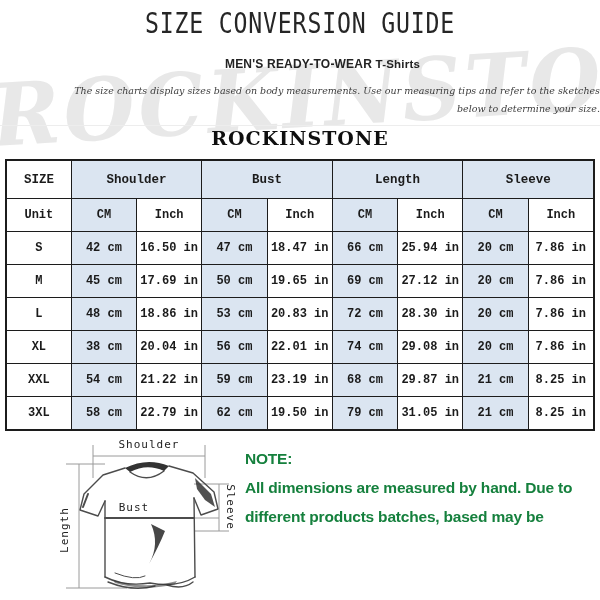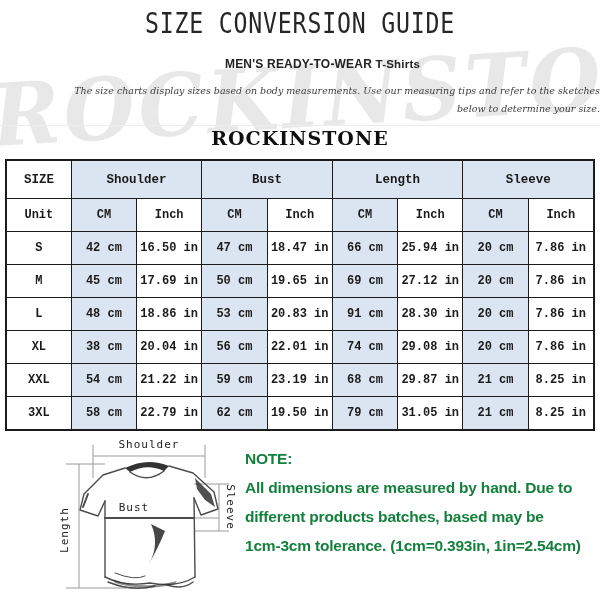--- a/index.html
+++ b/index.html
@@ -131,21 +131,21 @@
         <td class="white">27.12 in</td>
         <td class="blue">20 cm</td>
         <td class="white">7.86 in</td>
       </tr>
       <tr>
         <td class="white">L</td>
         <td class="blue">48 cm</td>
         <td class="white">18.86 in</td>
         <td class="blue">53 cm</td>
         <td class="white">20.83 in</td>
-        <td class="blue">91 cm</td>
+        <td class="blue">72 cm</td>
         <td class="white">28.30 in</td>
         <td class="blue">20 cm</td>
         <td class="white">7.86 in</td>
       </tr>
       <tr>
         <td class="white">XL</td>
         <td class="blue">38 cm</td>
         <td class="white">20.04 in</td>
         <td class="blue">56 cm</td>
         <td class="white">22.01 in</td>
@@ -218,16 +218,15 @@
       <text x="94" y="14" text-anchor="middle">Shoulder</text>
       <text x="79" y="77" text-anchor="middle">Bust</text>
       <text x="13" y="96" text-anchor="middle" transform="rotate(-90 13 96)">Length</text>
       <text x="172" y="73" text-anchor="middle" transform="rotate(90 172 73)">Sleeve</text>
     </svg>
 
     <div class="note">
       <div class="note-heading">NOTE:</div>
       <div class="note-line">All dimensions are measured by hand. Due to</div>
       <div class="note-line">different products batches, based may be</div>
-      <div class="note-line">1cm-3cm tolerance. (1cm=0.393in, 1in=2.54cm)</div>
     </div>
   </div>
 </div>
 
 </body></html>

